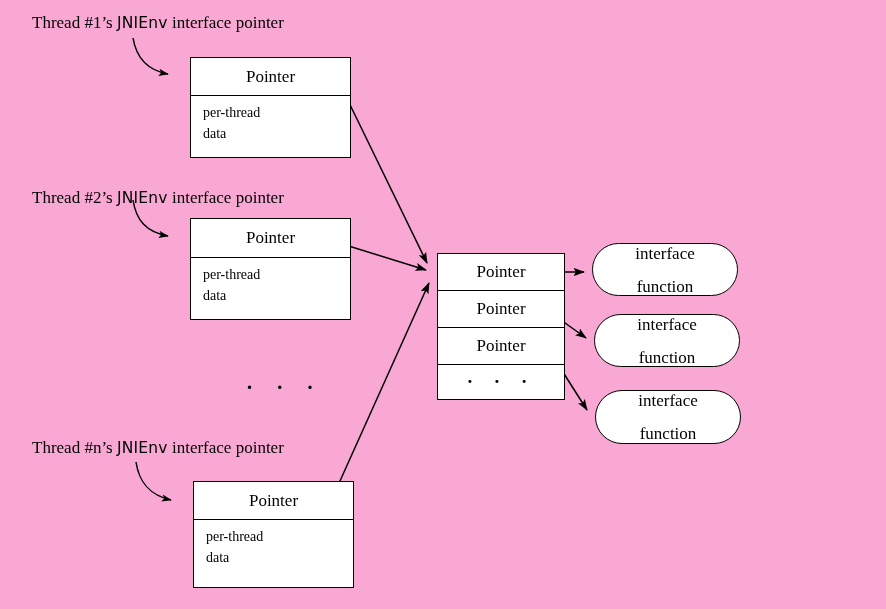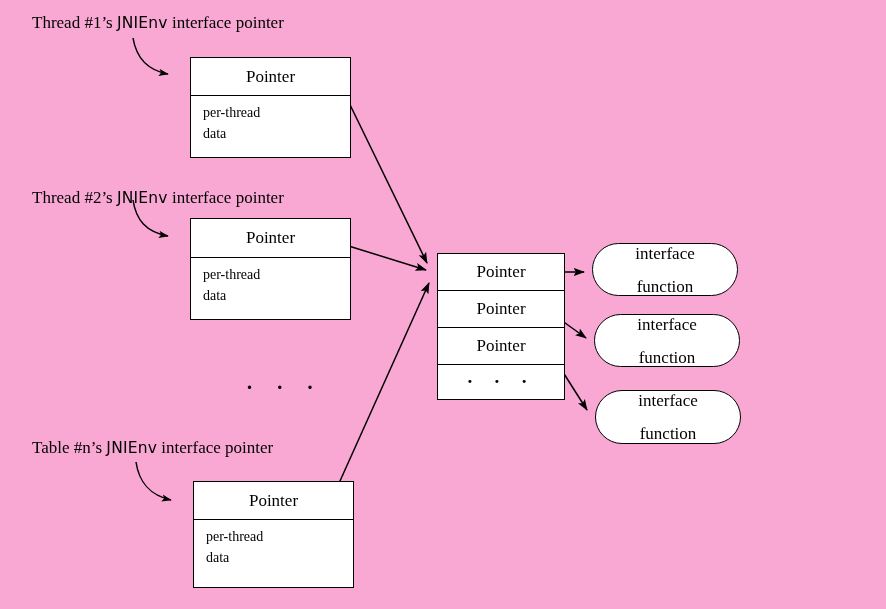--- a/index.html
+++ b/index.html
@@ -179,21 +179,21 @@
     <div class="ptr-cell" style="height:39px;">Pointer</div>
     <div class="data-cell" style="height:63px;">
       <div>per-thread</div>
       <div>data</div>
     </div>
   </div>
 
   <div class="dots" style="left:246px; top:377px;">· · ·</div>
 
   <div class="lbl" style="left:32px; top:438px;">
-    <span>Table #n’s </span><span class="mono">JNIEnv</span><span> interface pointer</span>
+    <span>Thread #n’s </span><span class="mono">JNIEnv</span><span> interface pointer</span>
   </div>
 
   <div class="box" style="left:193px; top:481px; width:161px; height:107px;">
     <div class="ptr-cell" style="height:38px;">Pointer</div>
     <div class="data-cell" style="height:69px;">
       <div>per-thread</div>
       <div>data</div>
     </div>
   </div>
 

